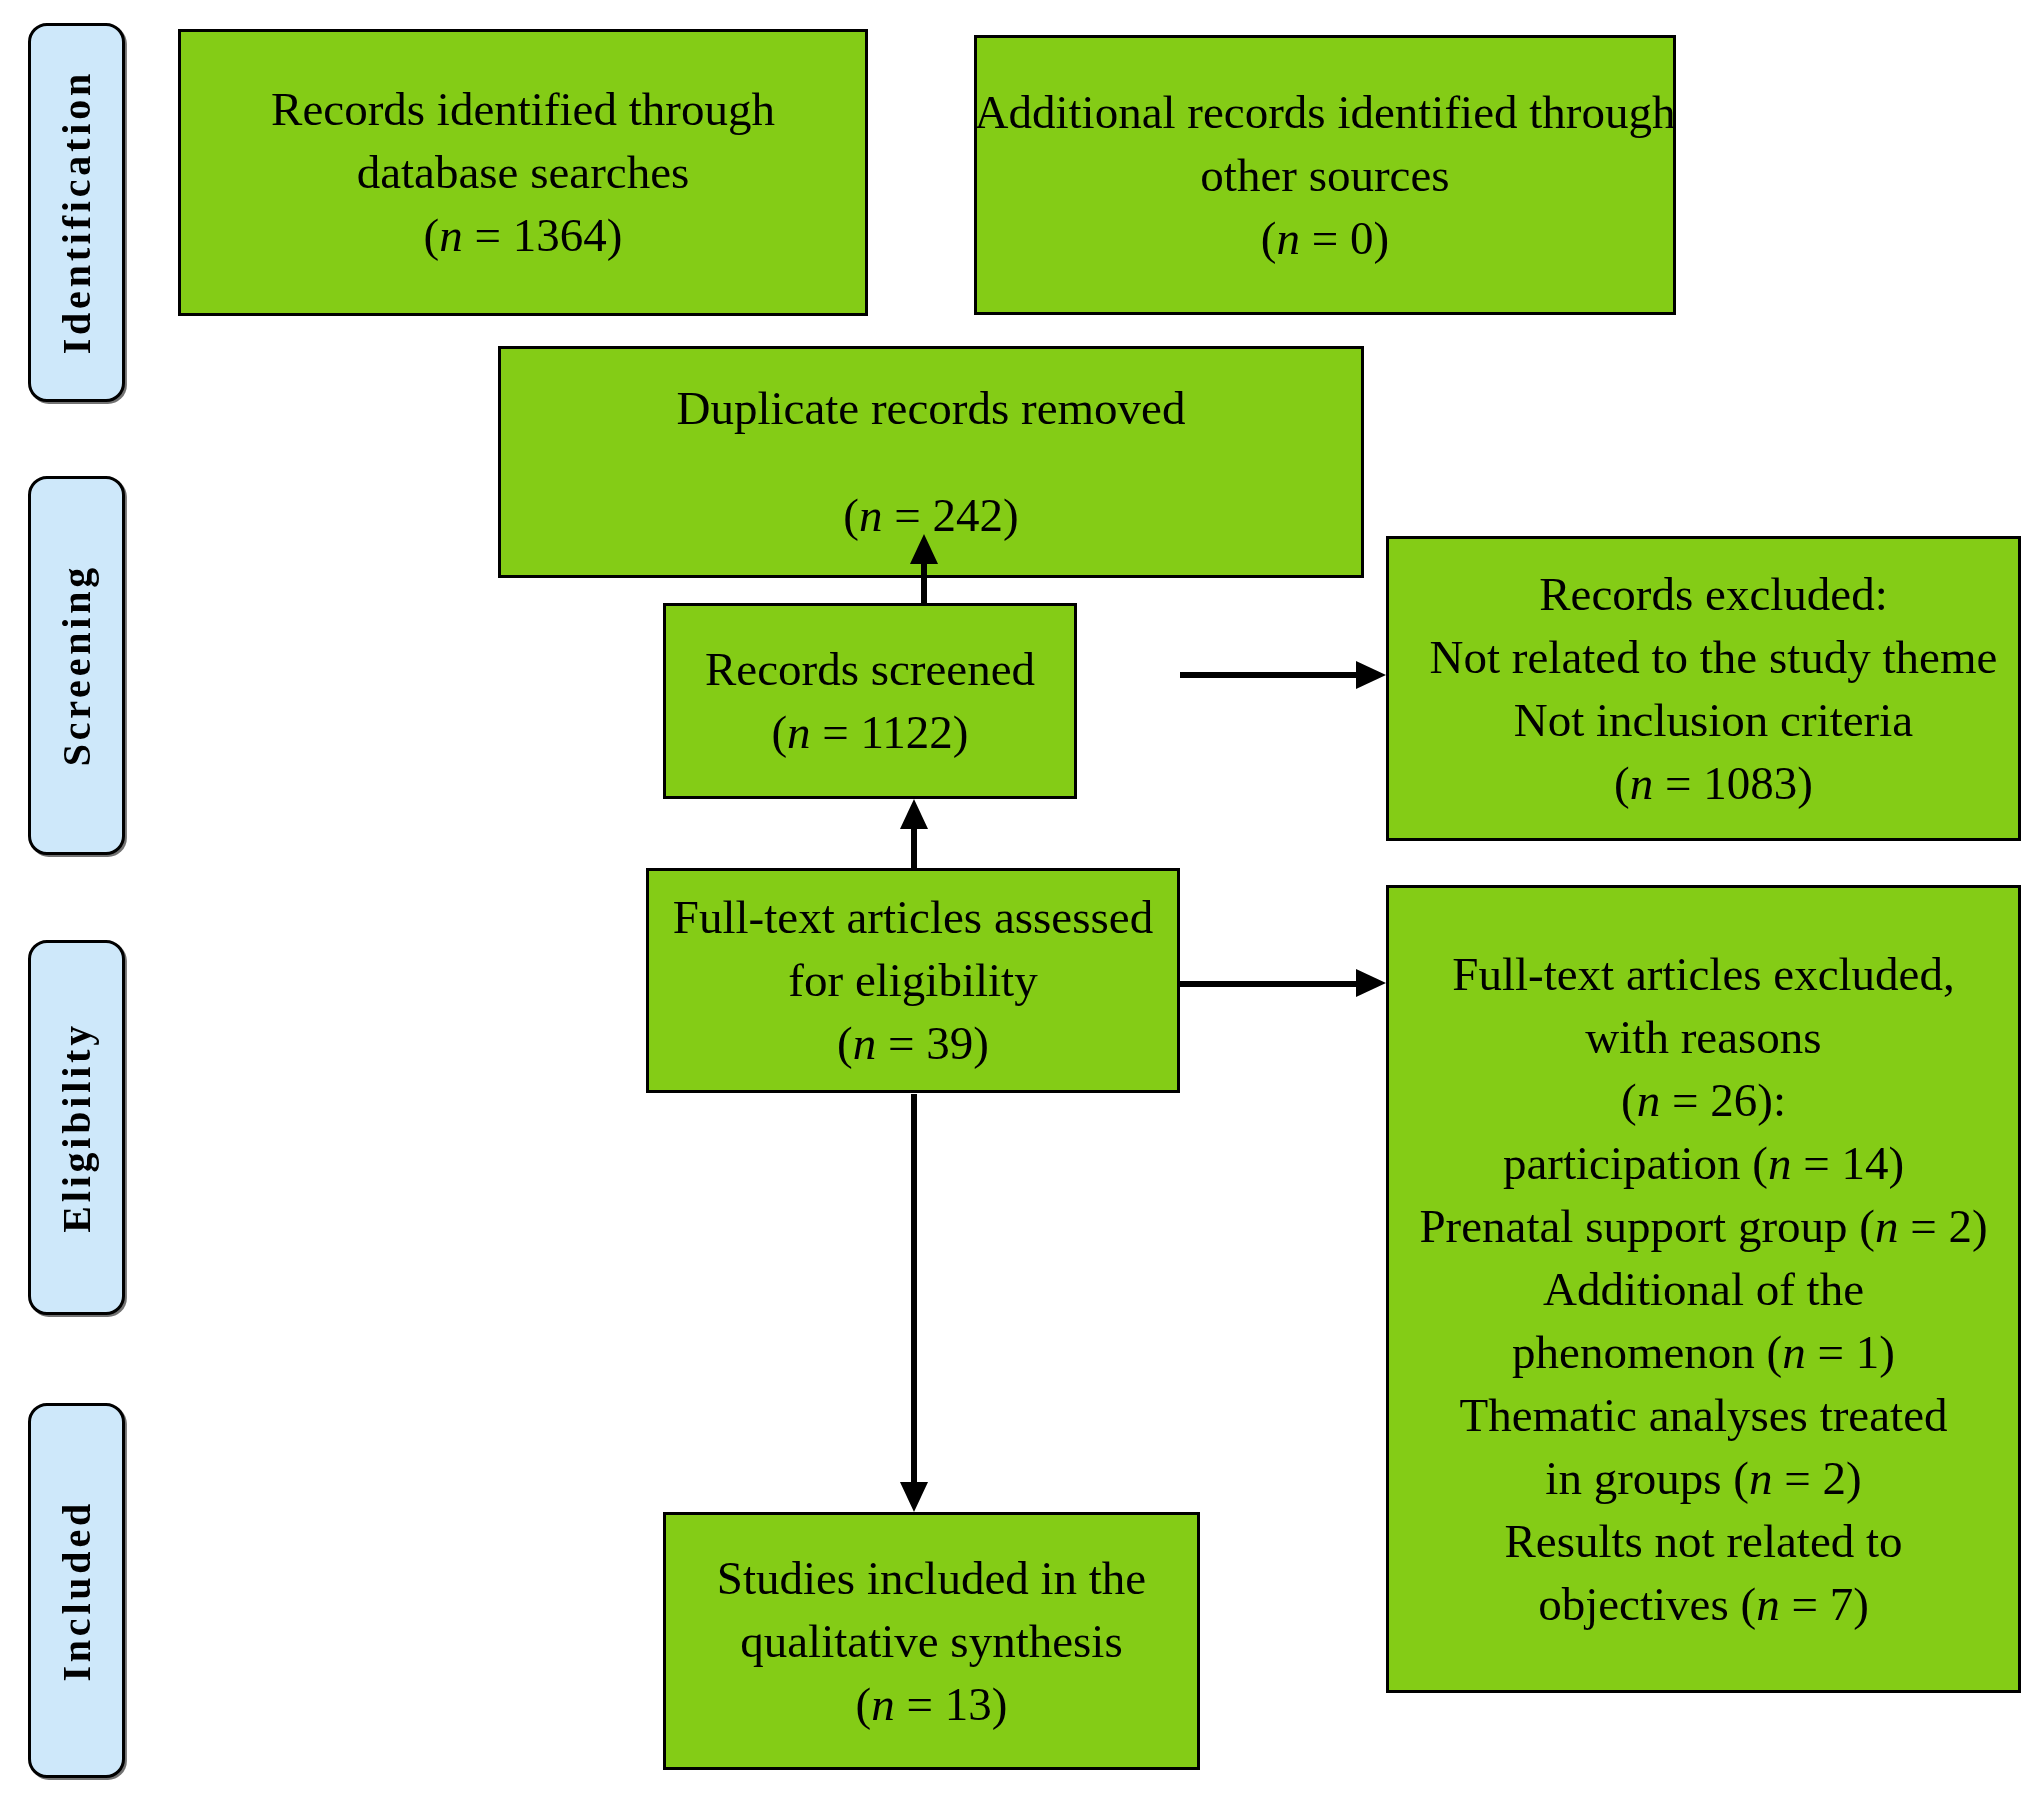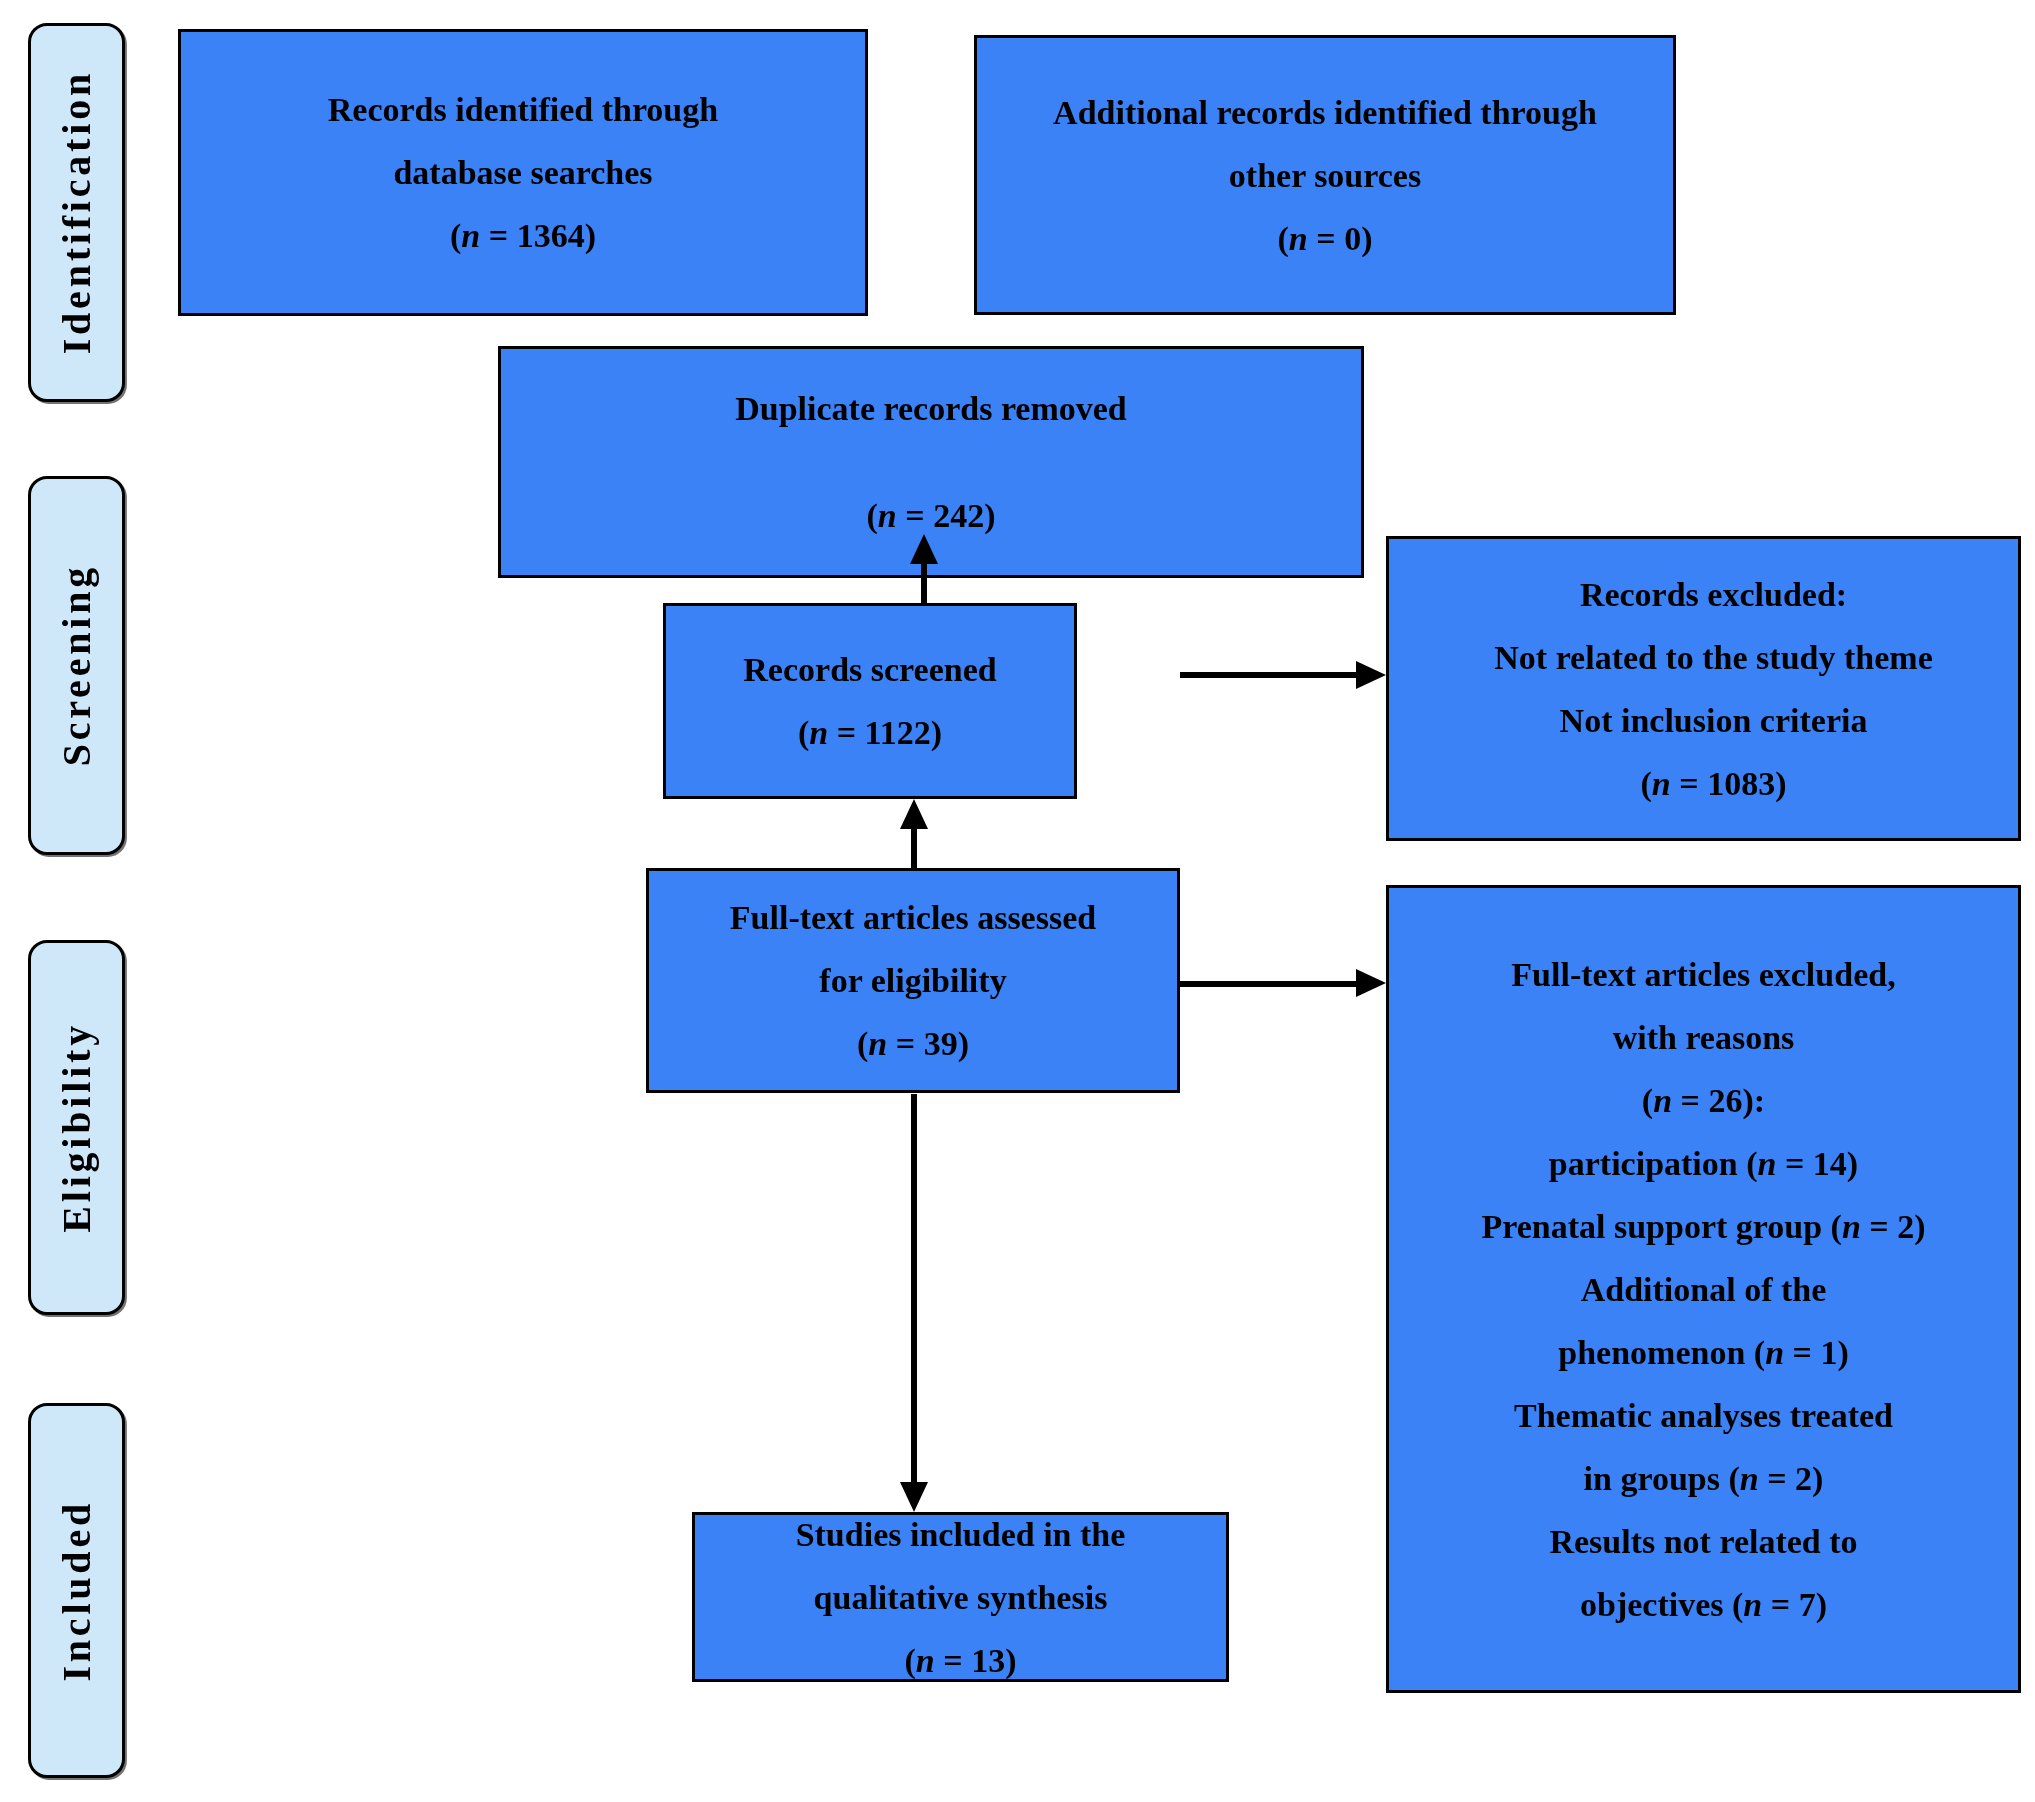--- a/index.html
+++ b/index.html
@@ -36,31 +36,30 @@
     writing-mode: vertical-rl;
     transform: rotate(180deg);
     font-weight: bold;
     font-size: 40px;
     letter-spacing: 3.8px;
     white-space: nowrap;
   }
   
   .box {
     position: absolute;
-    background: #3b82f6;
+    background: #84cc16;
     border: 3.8px solid #000;
     box-sizing: border-box;
     display: flex;
     flex-direction: column;
     justify-content: center;
     align-items: center;
     text-align: center;
-    font-size: 34px;
+    font-size: 47px;
     line-height: 63px;
-    font-weight: bold;
   }
   .box .line { white-space: nowrap; }
   
   .shaft-v { position: absolute; width: 6.3px; background: #000; }
   .shaft-h { position: absolute; height: 6.3px; background: #000; }
   .head-up {
     position: absolute; width: 0; height: 0;
     border-left: 14.5px solid transparent;
     border-right: 14.5px solid transparent;
     border-bottom: 30px solid #000;
@@ -138,21 +137,21 @@
       <div class="line">participation (<i>n</i> = 14)</div>
       <div class="line">Prenatal support group (<i>n</i> = 2)</div>
       <div class="line">Additional of the</div>
       <div class="line">phenomenon (<i>n</i> = 1)</div>
       <div class="line">Thematic analyses treated</div>
       <div class="line">in groups (<i>n</i> = 2)</div>
       <div class="line">Results not related to</div>
       <div class="line">objectives (<i>n</i> = 7)</div>
     </div>
 
-  <div class="box" style="left:692px;top:1512px;width:537px;height:170px;">
+  <div class="box" style="left:663px;top:1512px;width:537px;height:258px;">
       <div class="line">Studies included in the</div>
       <div class="line">qualitative synthesis</div>
       <div class="line">(<i>n</i> = 13)</div>
     </div>
 
   <div class="shaft-v" style="left:921px;top:563px;height:40px;"></div>
   <div class="head-up" style="left:910px;top:534px;"></div>
 
   <div class="shaft-v" style="left:911px;top:828px;height:40px;"></div>
   <div class="head-up" style="left:900px;top:799px;"></div>

